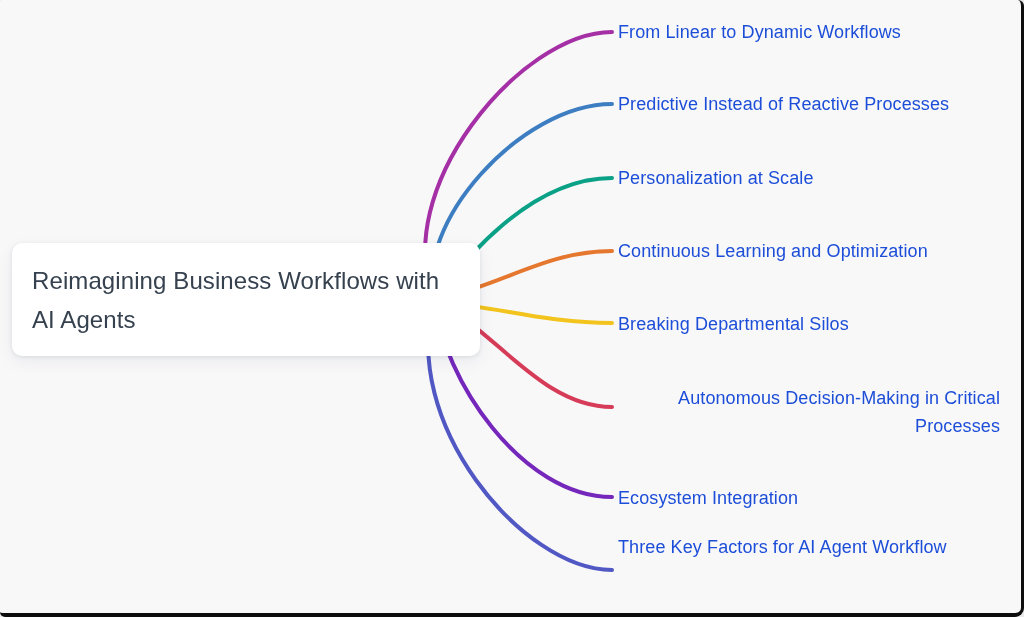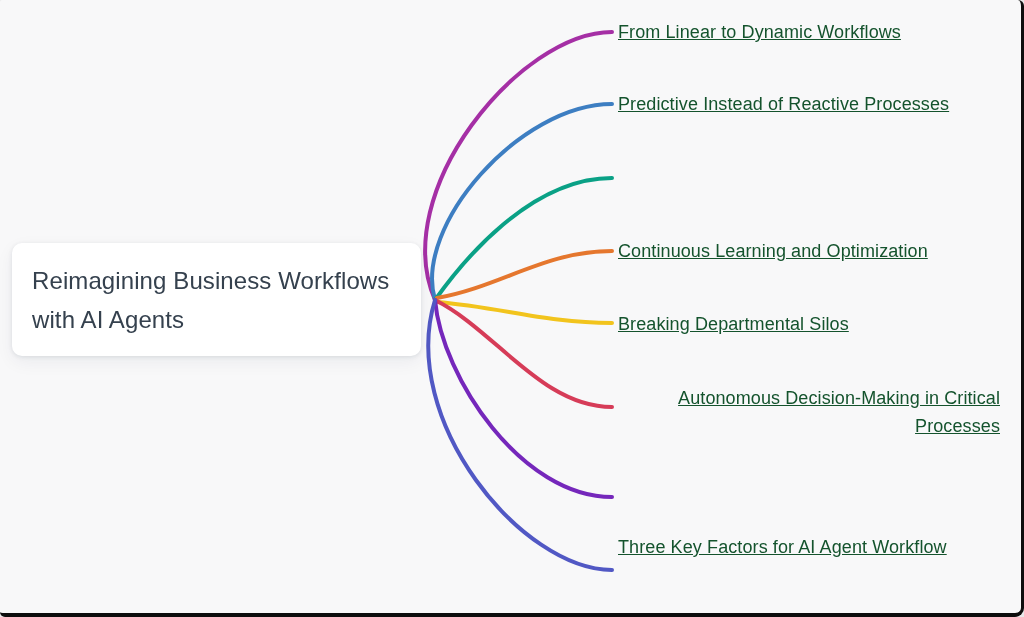--- a/index.html
+++ b/index.html
@@ -29,21 +29,21 @@
   }
   .curves path {
     fill: none;
     stroke-width: 4;
     stroke-linecap: round;
   }
   .root-node {
     position: absolute;
     left: 12px;
     top: 243px;
-    width: 409px;
+    width: 468px;
     height: 113px;
     box-sizing: border-box;
     background: #ffffff;
     border-radius: 10px;
     box-shadow: 0 1px 4px rgba(20, 35, 60, 0.10), 0 6px 18px rgba(20, 35, 60, 0.06);
     display: flex;
     align-items: center;
     padding: 0 20px;
     cursor: default;
   }
@@ -53,25 +53,24 @@
     font-weight: 500;
     color: #35414e;
     letter-spacing: 0.1px;
   }
   .branch-label {
     position: absolute;
     left: 618px;
     font-size: 18px;
     line-height: 28px;
     font-weight: 500;
-    color: #14532d;
+    color: #1d4ed8;
     white-space: nowrap;
     letter-spacing: 0.1px;
     cursor: default;
-    text-decoration: underline;
   }
   .branch-label.two-line {
     white-space: normal;
     max-width: 382px;
     text-align: right;
   }
 </style>
 </head>
 <body>
 
@@ -87,18 +86,20 @@
     <path d="M435,300 C442,378 522,497 612,497" stroke="#7527bb"></path>
     <path d="M435,300 C398,420 522,570 612,570" stroke="#5158c4"></path>
   </svg>
 
   <div class="root-node">
     <div class="root-label">Reimagining Business Workflows with AI Agents</div>
   </div>
 
   <div class="branch-label" style="top:18px">From Linear to Dynamic Workflows</div>
   <div class="branch-label" style="top:90px">Predictive Instead of Reactive Processes</div>
+  <div class="branch-label" style="top:164px">Personalization at Scale</div>
   <div class="branch-label" style="top:237px">Continuous Learning and Optimization</div>
   <div class="branch-label" style="top:310px">Breaking Departmental Silos</div>
   <div class="branch-label two-line" style="top:384px">Autonomous Decision-Making in Critical Processes</div>
+  <div class="branch-label" style="top:484px">Ecosystem Integration</div>
   <div class="branch-label" style="top:533px">Three Key Factors for AI Agent Workflow</div>
 
 </div>
 
 </body></html>

